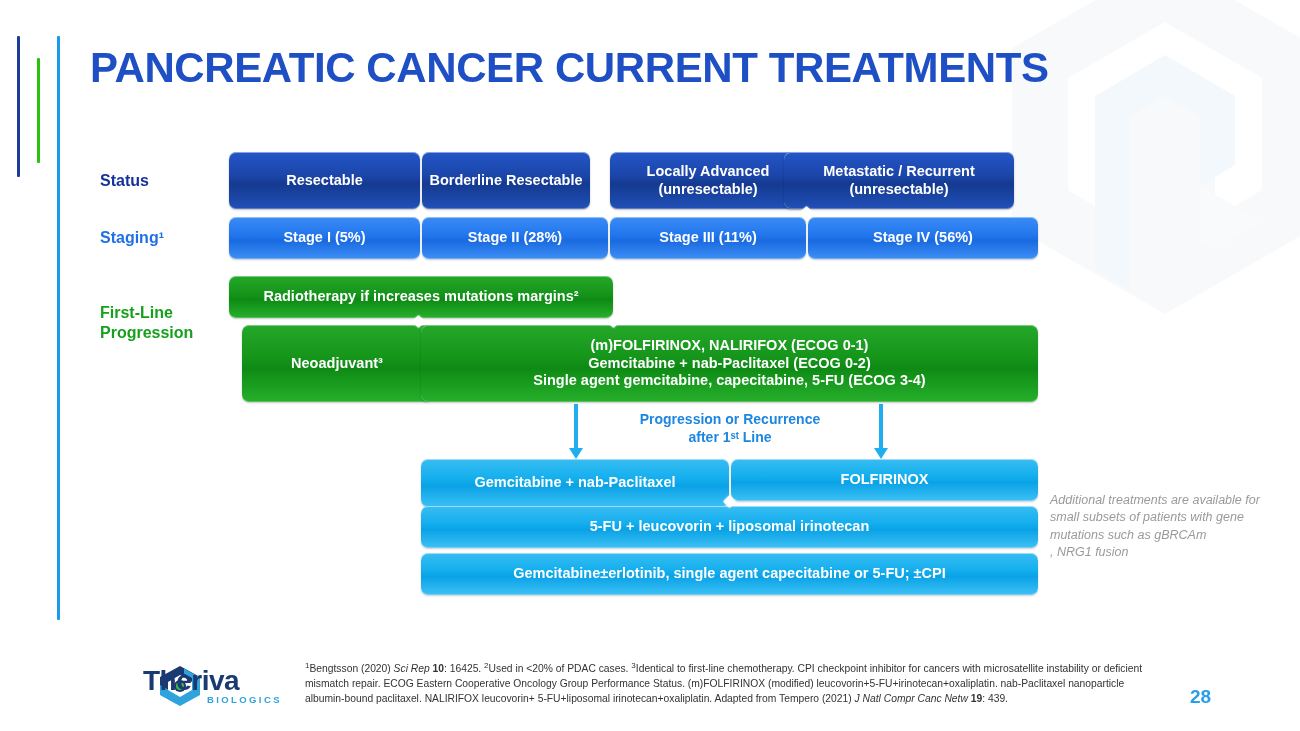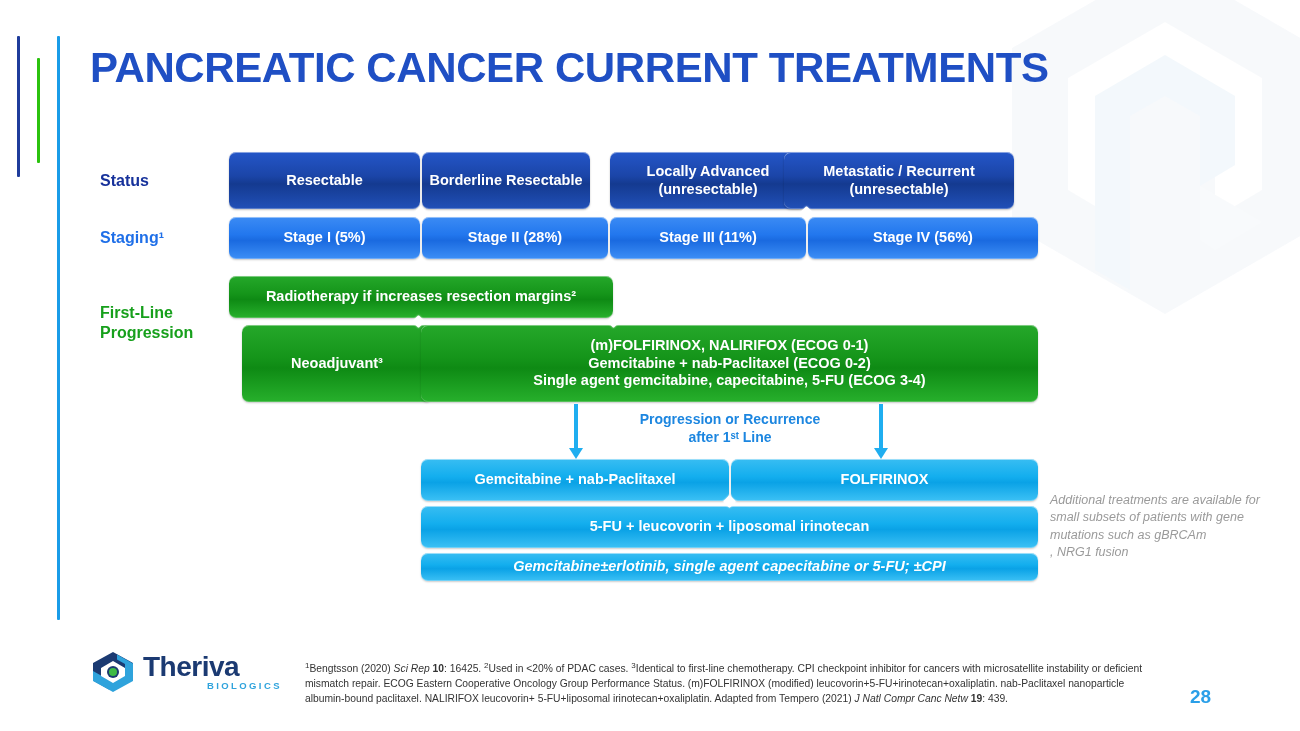--- a/index.html
+++ b/index.html
@@ -127,21 +127,21 @@
   
   .footnotes{
     position:absolute;left:305px;top:660px;width:860px;
     font-size:10.3px;color:#333333;line-height:1.42;
   }
   .footnotes i{font-style:italic;}
   .footnotes b{font-weight:bold;}
   .footnotes sup{font-size:8px;vertical-align:super;}
 
   
-  .logo{position:absolute;left:85px;top:649px;width:190px;height:48px;}
+  .logo{position:absolute;left:85px;top:663px;width:190px;height:48px;text-align:center;}
   .logo-word{
     position:absolute;left:58px;top:2px;
     font-size:28px;font-weight:bold;color:#1B3A72;
     letter-spacing:-0.5px;
   }
   .logo-sub{
     position:absolute;left:122px;top:31px;
     font-size:9.5px;font-weight:bold;color:#2FA3DC;
     letter-spacing:2.4px;
   }
@@ -185,45 +185,45 @@
 
   <div class="box box-blue" style="left:229px;top:217px;width:191px;height:42px;">Stage I (5%)</div>
   <div class="box box-blue" style="left:422px;top:217px;width:186px;height:42px;">Stage II  (28%)</div>
   <div class="box box-blue" style="left:610px;top:217px;width:196px;height:42px;">Stage III (11%)</div>
   <div class="box box-blue" style="left:808px;top:217px;width:230px;height:42px;">Stage IV (56%)</div>
 
   <div class="diamond" style="left:416px;top:208px;"></div>
   <div class="diamond" style="left:604px;top:208px;"></div>
   <div class="diamond" style="left:802px;top:208px;"></div>
 
-  <div class="box box-green" style="left:229px;top:276px;width:384px;height:42px;">Radiotherapy if increases resection margins²</div>
+  <div class="box box-green" style="left:229px;top:276px;width:384px;height:42px;">Radiotherapy if increases mutations margins²</div>
   <div class="box box-green" style="left:242px;top:325px;width:190px;height:77px;">Neoadjuvant³</div>
   <div class="box box-green" style="left:421px;top:325px;width:617px;height:77px;white-space:pre-line;">(m)FOLFIRINOX, NALIRIFOX (ECOG 0-1)
 Gemcitabine + nab-Paclitaxel (ECOG 0-2)
 Single agent gemcitabine, capecitabine, 5-FU (ECOG 3-4)</div>
 
   <div class="diamond" style="left:609px;top:317px;"></div>
   <div class="diamond" style="left:414px;top:317px;"></div>
 
   <div class="arrow" style="left:569px;top:404px;height:55px;">
     <div class="shaft" style="height:44px;"></div>
     <div class="head" style="top:44px;"></div>
   </div>
   <div class="arrow" style="left:874px;top:404px;height:55px;">
     <div class="shaft" style="height:44px;"></div>
     <div class="head" style="top:44px;"></div>
   </div>
 
   <div class="prog-text" style="left:600px;top:411px;width:260px;">Progression or Recurrence
 after 1ˢᵗ Line</div>
 
-  <div class="box box-cyan" style="left:421px;top:459px;width:308px;height:42px;">Gemcitabine + nab-Paclitaxel</div>
+  <div class="box box-cyan" style="left:421px;top:459px;width:308px;height:48px;">Gemcitabine + nab-Paclitaxel</div>
   <div class="box box-cyan" style="left:731px;top:459px;width:307px;height:42px;">FOLFIRINOX</div>
   <div class="box box-cyan" style="left:421px;top:506px;width:617px;height:42px;">5-FU + leucovorin + liposomal irinotecan</div>
-  <div class="box box-cyan" style="left:421px;top:553px;width:617px;height:28px;font-style:italic;">Gemcitabine±erlotinib, single agent capecitabine or 5-FU; ±CPI</div>
+  <div class="box box-cyan" style="left:421px;top:553px;width:617px;height:42px;">Gemcitabine±erlotinib, single agent capecitabine or 5-FU; ±CPI</div>
 
   <div class="diamond" style="left:725px;top:497px;"></div>
 
   <div class="side-note">Additional treatments are available for small subsets of patients with gene mutations such as gBRCAm
 , NRG1 fusion</div>
 
   <div class="footnotes">
     <sup>1</sup>Bengtsson (2020) <i>Sci Rep</i> <b>10</b>: 16425. <sup>2</sup>Used in &lt;20% of PDAC cases. <sup>3</sup>Identical to first-line chemotherapy. CPI checkpoint inhibitor for cancers with microsatellite instability or deficient mismatch repair. ECOG Eastern Cooperative Oncology Group Performance Status. (m)FOLFIRINOX (modified) leucovorin+5-FU+irinotecan+oxaliplatin. nab-Paclitaxel nanoparticle albumin-bound paclitaxel. NALIRIFOX leucovorin+ 5-FU+liposomal irinotecan+oxaliplatin. Adapted from Tempero (2021) <i>J Natl Compr Canc Netw</i> <b>19</b>: 439.
   </div>
 

